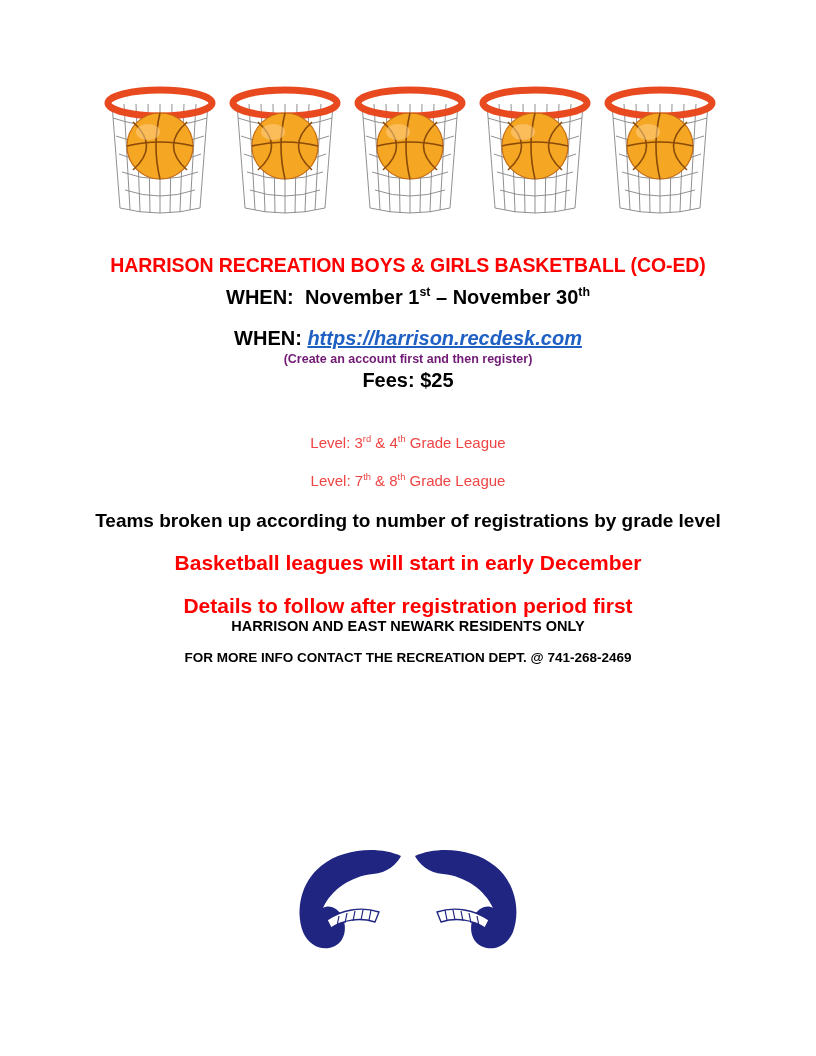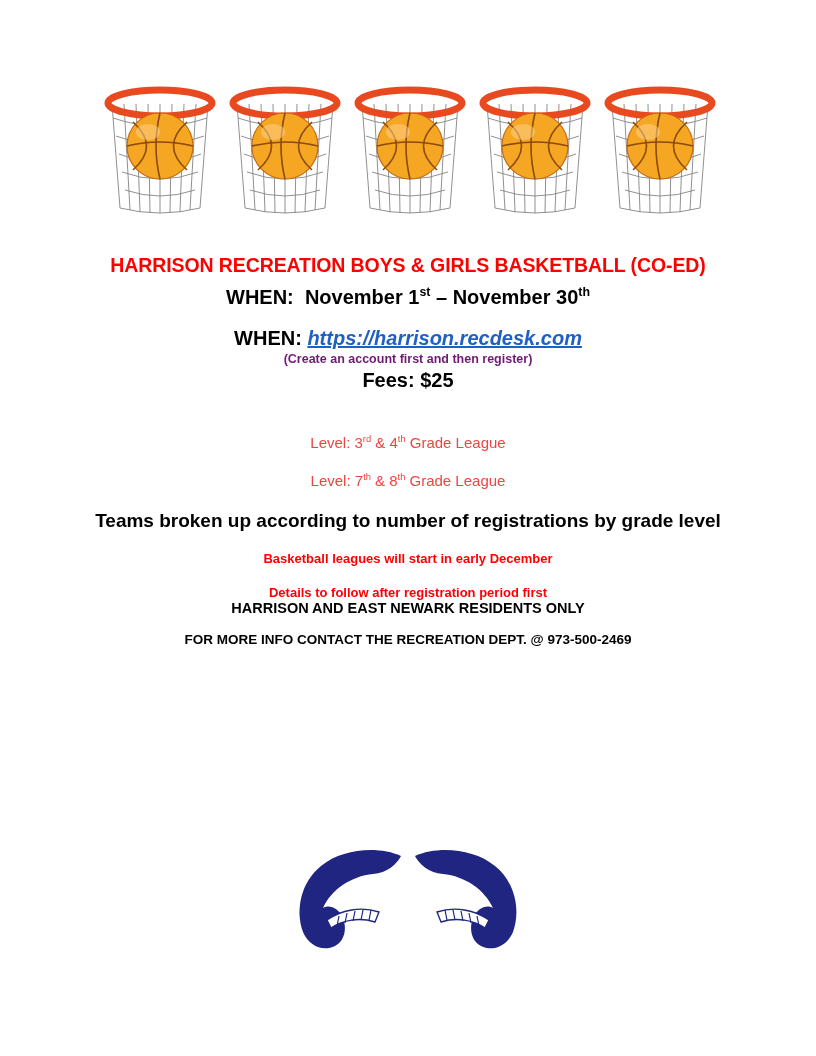--- a/index.html
+++ b/index.html
@@ -102,21 +102,21 @@
   }
   .teams-note {
     font-size: 19px;
     font-weight: bold;
     color: #000000;
     margin-top: 2px;
   }
   .red-line {
     color: #ff0000;
     font-weight: bold;
-    font-size: 13px;
+    font-size: 21px;
     margin-top: 19px;
   }
   .residents {
     font-size: 14.5px;
     font-weight: bold;
     color: #000000;
   }
   .contact {
     margin-top: 16px;
     font-size: 13.5px;
@@ -329,21 +329,21 @@
         <span>Level: 7</span><sup>th</sup><span> &amp; 8</span><sup>th</sup><span> Grade League</span>
       </div>
     </div>
 
     <div class="teams-note">Teams broken up according to number of registrations by grade level</div>
 
     <div class="red-line">Basketball leagues will start in early December</div>
     <div class="red-line">Details to follow after registration period first</div>
 
     <div class="residents">HARRISON AND EAST NEWARK RESIDENTS ONLY</div>
-    <div class="contact">FOR MORE INFO CONTACT THE RECREATION DEPT. @ 973-500-2469</div>
+    <div class="contact">FOR MORE INFO CONTACT THE RECREATION DEPT. @ 741-268-2469</div>
 
   </div>
 
   <div class="logo-wrap">
     <svg width="250" height="115" viewBox="0 0 250 115" xmlns="http://www.w3.org/2000/svg">
       <g fill="#1f2580">
         <path d="M118 16 C96 6, 60 8, 38 26 C18 42, 12 70, 20 92 C26 106, 40 112, 52 106
                  C62 101, 64 88, 60 78 C56 68, 46 64, 40 68 C48 50, 68 36, 90 34
                  C104 33, 114 24, 118 16 Z"></path>
         <path d="M132 16 C154 6, 190 8, 212 26 C232 42, 238 70, 230 92 C224 106, 210 112, 198 106

